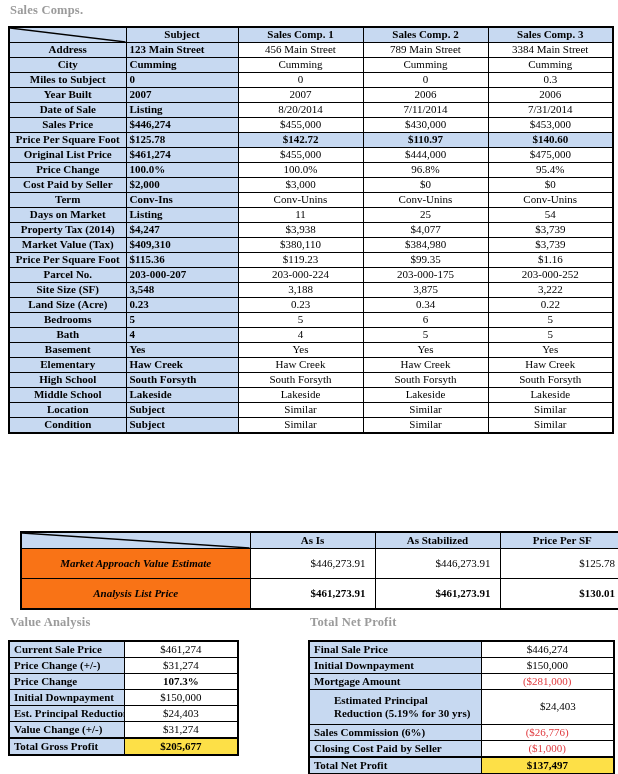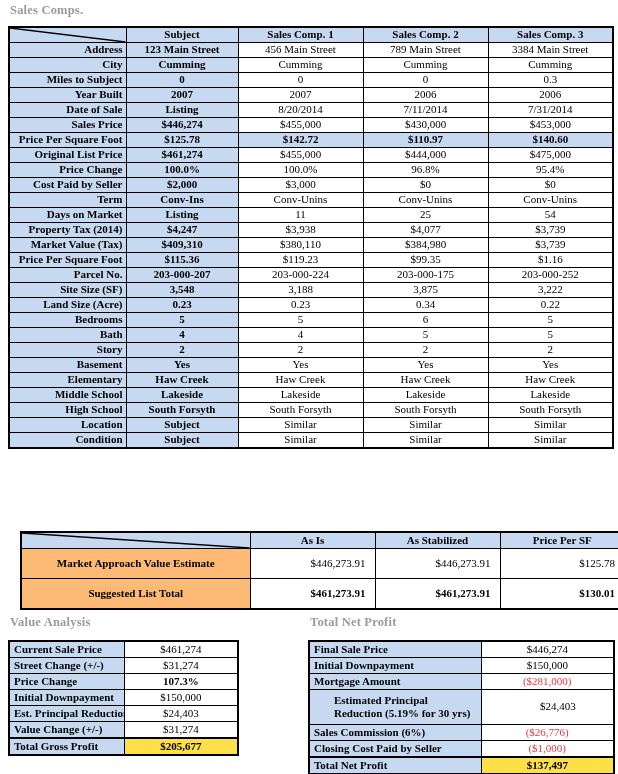--- a/index.html
+++ b/index.html
@@ -7,30 +7,30 @@
   .page{position:relative;width:618px;height:774px;background:#fff;overflow:hidden;}
   .sec-title{position:absolute;font-weight:bold;font-size:12.5px;color:#9b9b9b;letter-spacing:.2px;}
   table{position:absolute;border-collapse:collapse;table-layout:fixed;background:#fff;border:2.2px solid #000;}
   td,th{border:1.5px solid #000;font-size:11px;padding:0 3px;height:14px;line-height:1.05;overflow:hidden;white-space:nowrap;font-weight:normal;}
   .diag{position:relative;background:#c7d9f1;}
   .diag svg{position:absolute;left:0;top:0;width:100%;height:100%;display:block;}
 
   
   .comps{left:8px;top:26px;width:604px;}
   .comps th.hdr{background:#c7d9f1;font-weight:bold;text-align:center;}
-  .comps td.lbl{background:#c7d9f1;font-weight:bold;text-align:right;margin-top:36px;}
-  .comps td.subj{background:#c7d9f1;font-weight:bold;text-align:center;margin-left:31px;}
+  .comps td.lbl{background:#c7d9f1;font-weight:bold;text-align:center;margin-top:36px;}
+  .comps td.subj{background:#c7d9f1;font-weight:bold;margin-left:31px;}
   .comps td.cmp{text-align:center;}
   .comps tr.hl td{background:#c7d9f1;font-weight:bold;}
 
   
   .est{left:20px;top:531px;width:604px;}
   .est th{background:#c7d9f1;font-weight:bold;text-align:center;height:15px;}
   .est td{height:29px;}
-  .est td.lbl{background:#fdba74;font-weight:bold;text-align:center;}
+  .est td.lbl{background:#f97316;font-weight:bold;text-align:center;font-style:italic;}
   .est td.val{text-align:right;padding-right:9px;}
   .est tr.boldrow td.val{font-weight:bold;}
 
   
   .va{left:8px;top:640px;width:229px;}
   .tnp{left:308px;top:640px;width:305px;}
   .va td,.tnp td{height:15px;border-width:1.3px;}
   .va td.lbl,.tnp td.lbl{background:#c7d9f1;font-weight:bold;text-align:left;padding-left:4px;}
   .va td.val,.tnp td.val{text-align:center;}
   .va td.val.boldv{font-weight:bold;font-family:Liberation Serif, serif;}
@@ -202,53 +202,46 @@
           <td class="cmp">5</td>
         </tr>
         <tr>
           <td class="lbl">Bath</td>
           <td class="subj">4</td>
           <td class="cmp">4</td>
           <td class="cmp">5</td>
           <td class="cmp">5</td>
         </tr>
         <tr>
-          <td class="lbl">Story</td>
-          <td class="subj">2</td>
-          <td class="cmp">2</td>
-          <td class="cmp">2</td>
-          <td class="cmp">2</td>
-        </tr>
-        <tr>
           <td class="lbl">Basement</td>
           <td class="subj">Yes</td>
           <td class="cmp">Yes</td>
           <td class="cmp">Yes</td>
           <td class="cmp">Yes</td>
         </tr>
         <tr>
           <td class="lbl">Elementary</td>
           <td class="subj">Haw Creek</td>
           <td class="cmp">Haw Creek</td>
           <td class="cmp">Haw Creek</td>
           <td class="cmp">Haw Creek</td>
         </tr>
         <tr>
+          <td class="lbl">High School</td>
+          <td class="subj">South Forsyth</td>
+          <td class="cmp">South Forsyth</td>
+          <td class="cmp">South Forsyth</td>
+          <td class="cmp">South Forsyth</td>
+        </tr>
+        <tr>
           <td class="lbl">Middle School</td>
           <td class="subj">Lakeside</td>
           <td class="cmp">Lakeside</td>
           <td class="cmp">Lakeside</td>
           <td class="cmp">Lakeside</td>
-        </tr>
-        <tr>
-          <td class="lbl">High School</td>
-          <td class="subj">South Forsyth</td>
-          <td class="cmp">South Forsyth</td>
-          <td class="cmp">South Forsyth</td>
-          <td class="cmp">South Forsyth</td>
         </tr>
         <tr>
           <td class="lbl">Location</td>
           <td class="subj">Subject</td>
           <td class="cmp">Similar</td>
           <td class="cmp">Similar</td>
           <td class="cmp">Similar</td>
         </tr>
         <tr>
           <td class="lbl">Condition</td>
@@ -280,21 +273,21 @@
         </tr>
     </thead>
     <tbody id="est-body">
         <tr>
           <td class="lbl">Market Approach Value Estimate</td>
           <td class="val">$446,273.91</td>
           <td class="val">$446,273.91</td>
           <td class="val">$125.78</td>
         </tr>
         <tr class="boldrow">
-          <td class="lbl">Suggested List Total</td>
+          <td class="lbl">Analysis List Price</td>
           <td class="val">$461,273.91</td>
           <td class="val">$461,273.91</td>
           <td class="val">$130.01</td>
         </tr>
       </tbody>
   </table>
 
   <div class="sec-title" style="left:10px;top:615px;">Value Analysis</div>
   <div class="sec-title" style="left:310px;top:615px;">Total Net Profit</div>
 
@@ -302,21 +295,21 @@
     <colgroup>
         <col style="width:115px">
         <col style="width:114px">
       </colgroup>
     <tbody id="va-body">
         <tr>
           <td class="lbl">Current Sale Price</td>
           <td class="val">$461,274</td>
         </tr>
         <tr>
-          <td class="lbl">Street Change (+/-)</td>
+          <td class="lbl">Price Change (+/-)</td>
           <td class="val">$31,274</td>
         </tr>
         <tr>
           <td class="lbl">Price Change</td>
           <td class="val boldv">107.3%</td>
         </tr>
         <tr>
           <td class="lbl">Initial Downpayment</td>
           <td class="val">$150,000</td>
         </tr>

